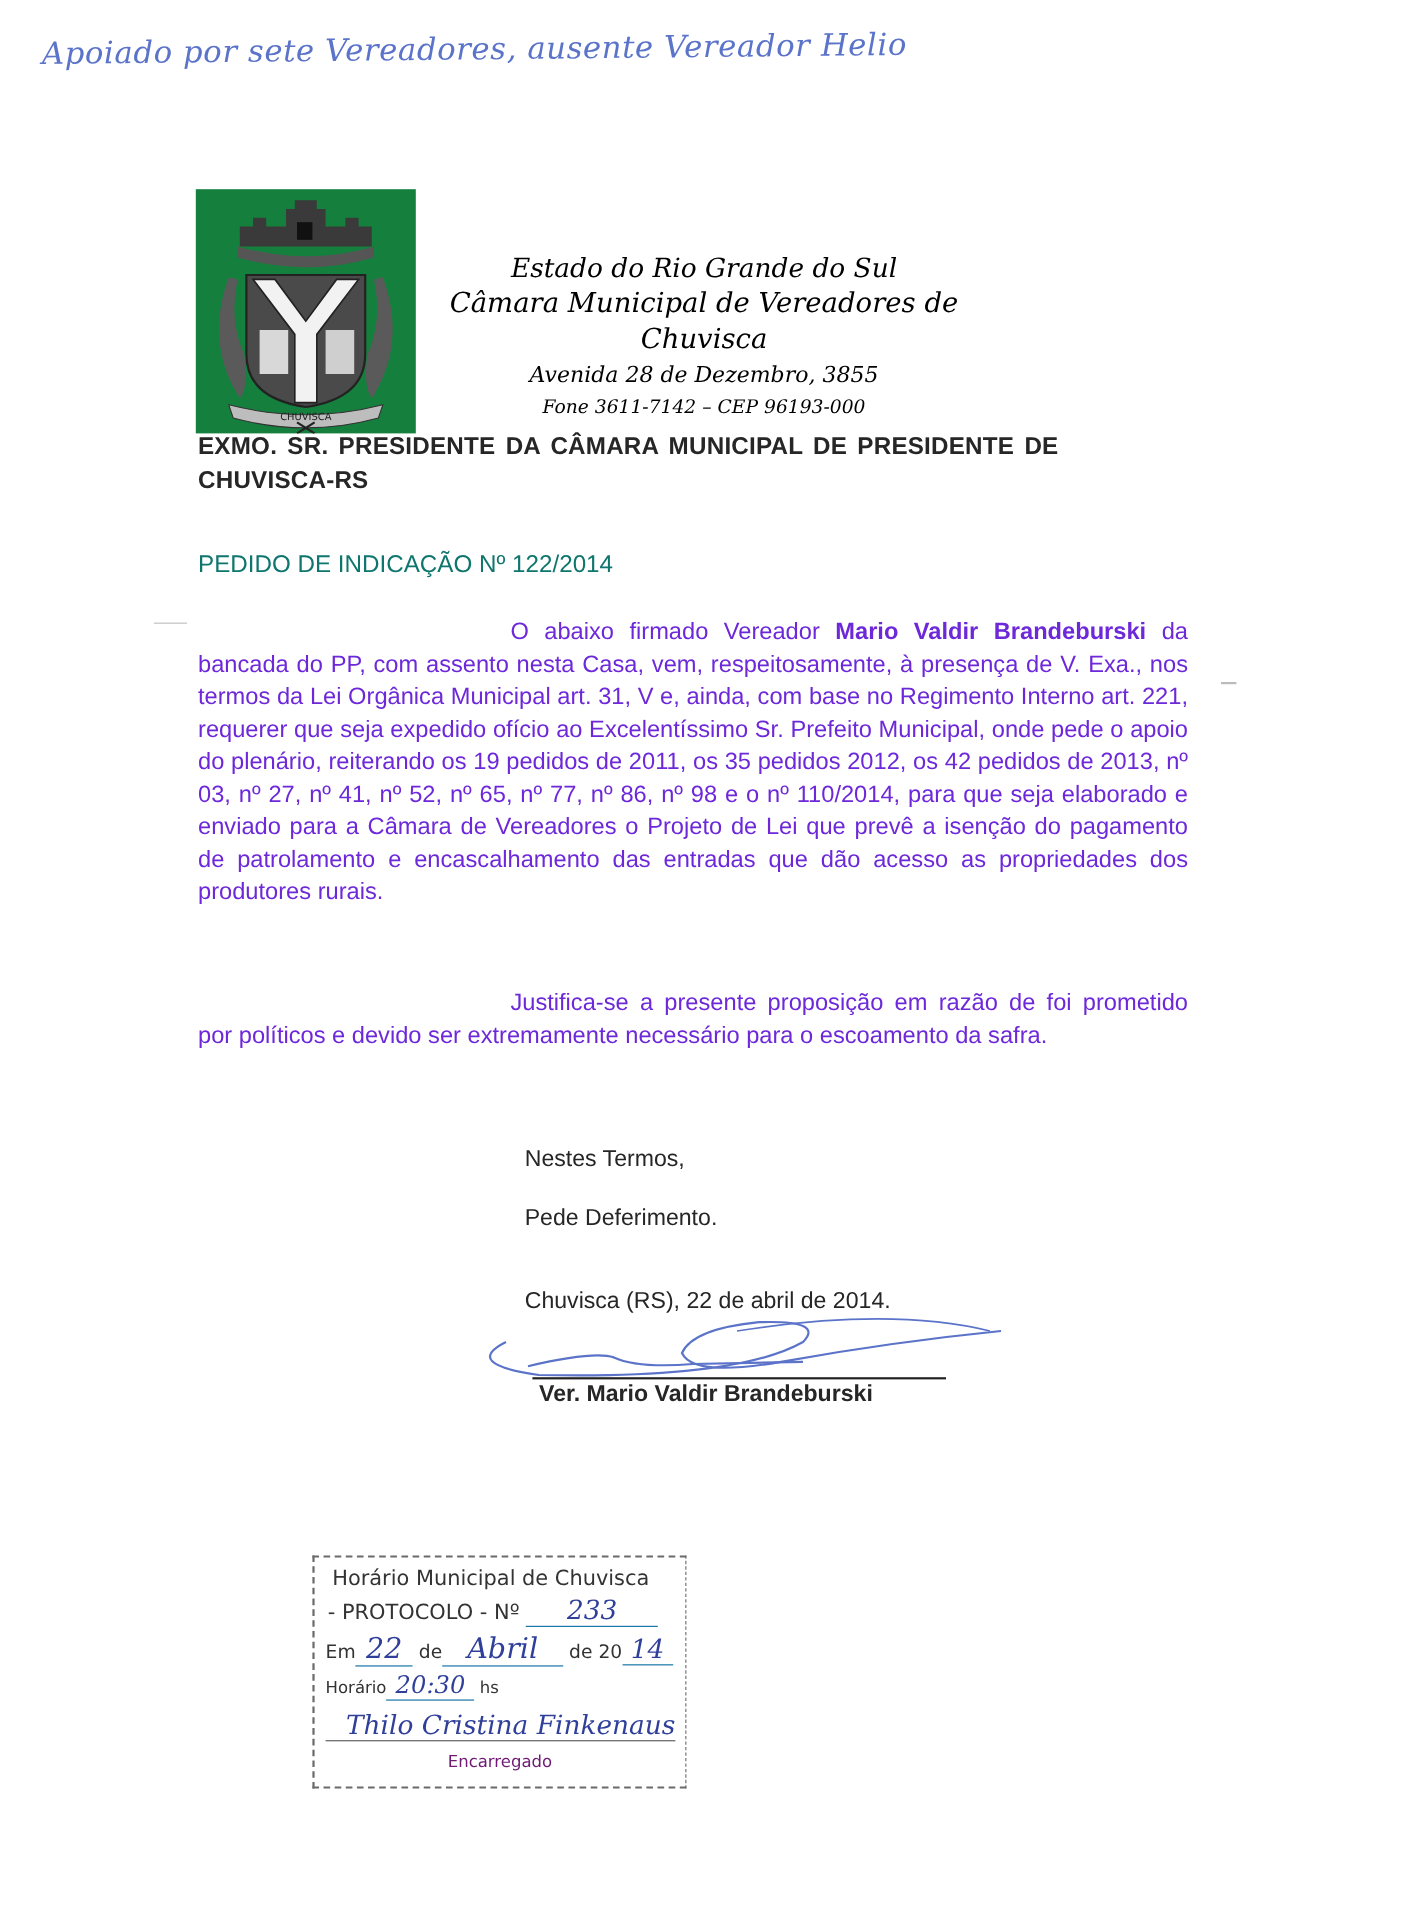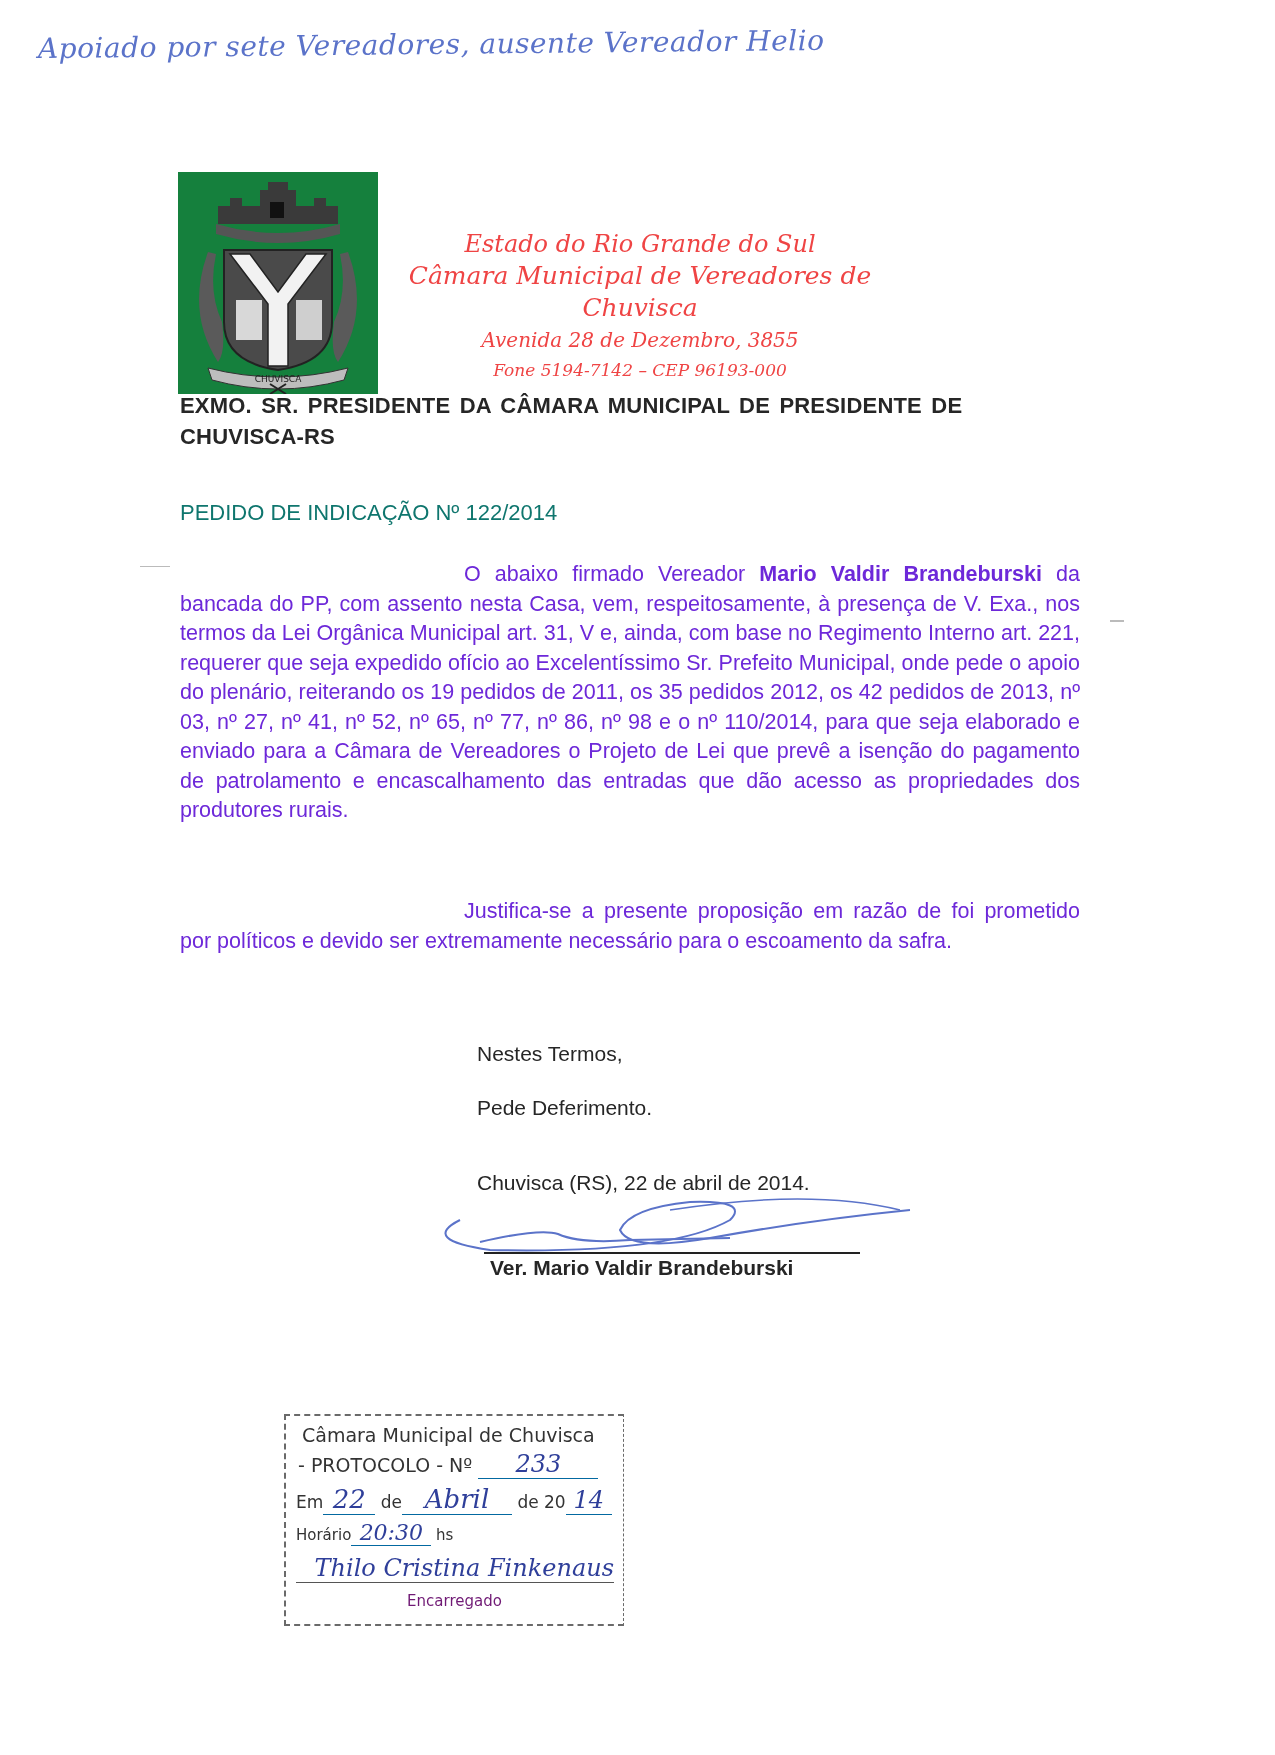--- a/index.html
+++ b/index.html
@@ -11,21 +11,21 @@
     position: absolute; left: 38px; top: 28px;
     font-family: "DejaVu Serif", serif; font-style: italic; font-size: 28px;
     color: #5b73c9; letter-spacing: 0.5px; transform: rotate(-0.6deg);
   }
   .crest {
     position: absolute; left: 178px; top: 172px; width: 200px; height: 222px;
     background: #15803d;
   }
   .letterhead {
     position: absolute; left: 370px; top: 228px; width: 540px; text-align: center;
-    font-family: "DejaVu Serif", serif; font-style: italic; color: #ef4444;
+    font-family: "DejaVu Serif", serif; font-style: italic; color: #000000;
   }
   .letterhead .l1 { font-size: 24px; line-height: 32px; }
   .letterhead .l2 { font-size: 25px; line-height: 32px; }
   .letterhead .l3 { font-size: 20px; line-height: 32px; }
   .letterhead .l4 { font-size: 17px; line-height: 28px; }
 
   .addressee {
     position: absolute; left: 180px; top: 390px; width: 900px;
     font-weight: bold; font-size: 22px; line-height: 31px; color: #262626;
     letter-spacing: 0.2px; word-spacing: 3px;
@@ -95,21 +95,21 @@
     <path d="M30 196 Q100 214 170 196 L166 208 Q100 226 34 208 Z" fill="#bdbdbd" stroke="#333" stroke-width="1"></path>
     <text x="100" y="210" text-anchor="middle" font-size="9" font-family="DejaVu Sans, sans-serif" fill="#222">CHUVISCA</text>
     <path d="M92 212 L108 222 M108 212 L92 222" stroke="#222" stroke-width="2"></path>
   </svg>
 </div>
 
 <div class="letterhead">
   <div class="l1">Estado do Rio Grande do Sul</div>
   <div class="l2">Câmara Municipal de Vereadores de Chuvisca</div>
   <div class="l3">Avenida 28 de Dezembro, 3855</div>
-  <div class="l4">Fone 5194-7142 – CEP 96193-000</div>
+  <div class="l4">Fone 3611-7142 – CEP 96193-000</div>
 </div>
 
 <div class="addressee">EXMO. SR. PRESIDENTE DA CÂMARA MUNICIPAL DE PRESIDENTE DE CHUVISCA-RS</div>
 <div class="pedido">PEDIDO DE INDICAÇÃO Nº 122/2014</div>
 
 <div class="para p1"><span>O abaixo firmado Vereador </span><b>Mario Valdir Brandeburski</b><span> da bancada do PP, com assento nesta Casa, vem, respeitosamente, à presença de V. Exa., nos termos da Lei Orgânica Municipal art. 31, V e, ainda, com base no Regimento Interno art. 221, requerer que seja expedido ofício ao Excelentíssimo Sr. Prefeito Municipal, onde pede o apoio do plenário, reiterando os 19 pedidos de 2011, os 35 pedidos 2012, os 42 pedidos de 2013, nº 03, nº 27, nº 41, nº 52, nº 65, nº 77, nº 86, nº 98 e o nº 110/2014, para que seja elaborado e enviado para a Câmara de Vereadores o Projeto de Lei que prevê a isenção do pagamento de patrolamento e encascalhamento das entradas que dão acesso as propriedades dos produtores rurais.</span></div>
 
 <div class="para p2">Justifica-se a presente proposição em razão de foi prometido por políticos e devido ser extremamente necessário para o escoamento da safra.</div>
 
 <div class="closing c1">Nestes Termos,</div>
@@ -118,21 +118,21 @@
 
 <svg class="sig-svg" width="520" height="80" viewBox="0 0 520 80">
   <path d="M30 40 Q-10 60 60 70 Q240 74 300 40 Q320 20 260 22 Q200 28 190 50 Q200 72 280 58 Q380 40 480 30" fill="none" stroke="#5b73c9" stroke-width="2"></path>
   <path d="M50 62 Q110 48 128 54 Q150 64 200 60 L300 58" fill="none" stroke="#5b73c9" stroke-width="2"></path>
   <path d="M240 30 Q380 8 470 30" fill="none" stroke="#5b73c9" stroke-width="1.5"></path>
 </svg>
 <div class="sig-line"></div>
 <div class="sig-name">Ver. Mario Valdir Brandeburski</div>
 
 <div class="stamp">
-  <div class="row r1">Câmara Municipal de Chuvisca</div>
+  <div class="row r1">Horário Municipal de Chuvisca</div>
   <div class="row r2">
     <span>- PROTOCOLO - Nº</span>
     <span class="hw" style="width:120px;font-size:24px;">233</span>
   </div>
   <div class="row r3">
     <span>Em</span><span class="hw" style="width:52px;font-size:26px;">22</span>
     <span>de</span><span class="hw" style="width:110px;font-size:26px;">Abril</span>
     <span>de 20</span><span class="hw" style="width:46px;font-size:24px;">14</span>
   </div>
   <div class="row r4">

